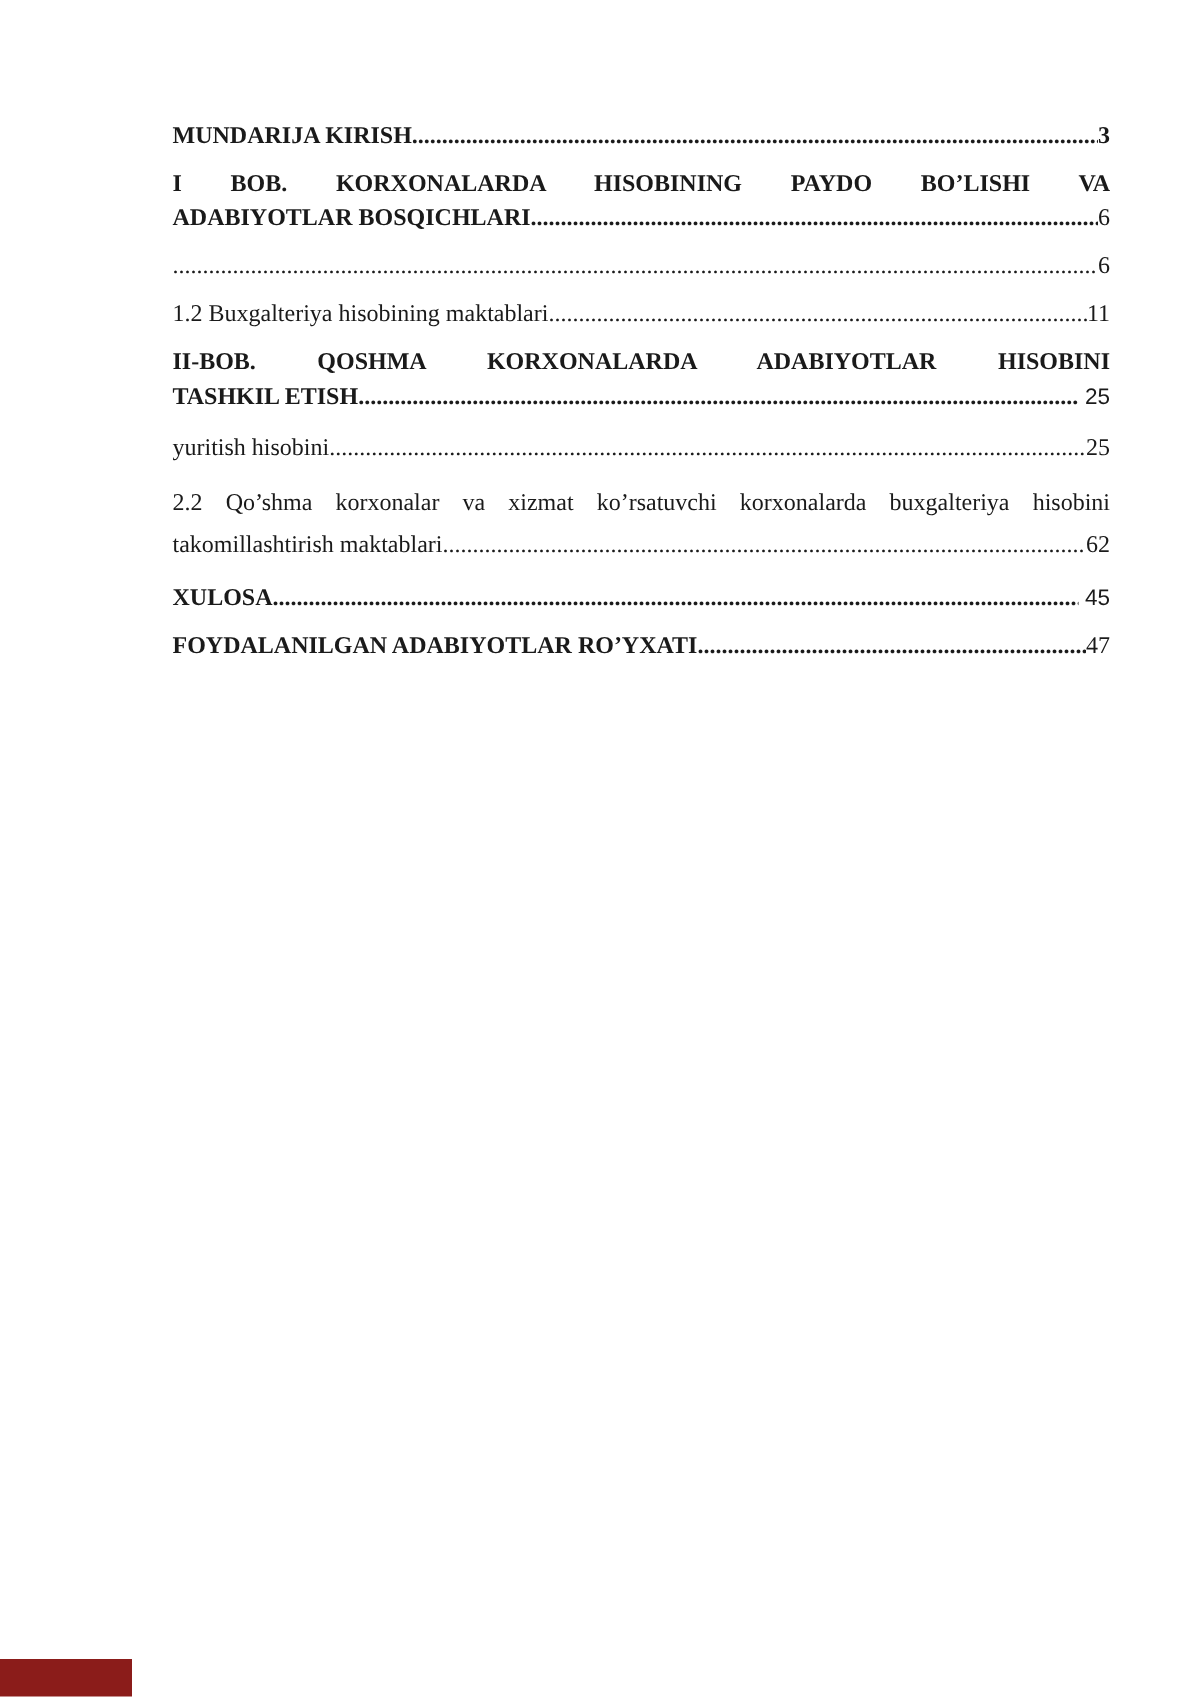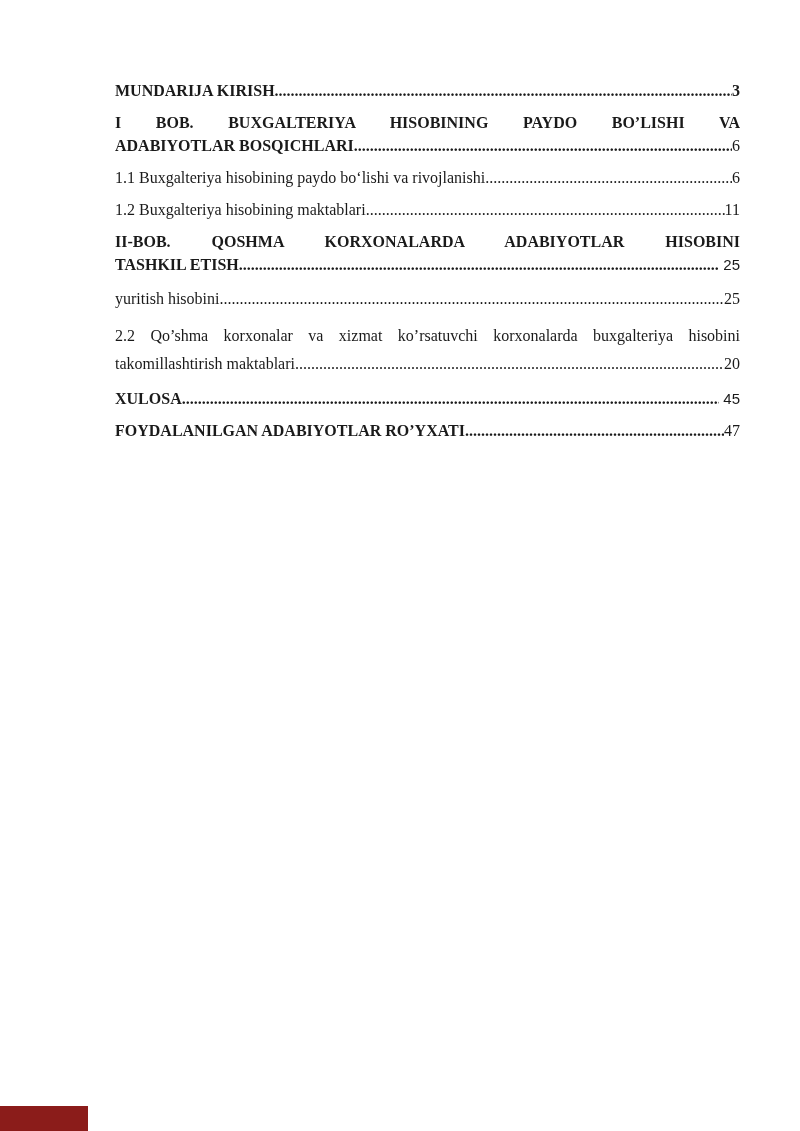--- a/index.html
+++ b/index.html
@@ -74,31 +74,30 @@
 
     <div class="entry bold">
       <div class="last-line">
         <span class="t">MUNDARIJA KIRISH</span>
         <span class="leader"></span>
         <span class="page-num bold">3</span>
       </div>
     </div>
 
     <div class="entry bold">
-      <div class="line-justify">I BOB. BUXGALTERIYA HISOBINING PAYDO BO’LISHI VA</div>
+      <div class="line-justify">I BOB. KORXONALARDA HISOBINING PAYDO BO’LISHI VA</div>
       <div class="last-line">
         <span class="t">ADABIYOTLAR BOSQICHLARI</span>
         <span class="leader"></span>
         <span class="page-num">6</span>
       </div>
     </div>
 
     <div class="entry">
       <div class="last-line">
-        <span class="t">1.1 Buxgalteriya hisobining paydo bo‘lishi va rivojlanishi</span>
         <span class="leader"></span>
         <span class="page-num">6</span>
       </div>
     </div>
 
     <div class="entry">
       <div class="last-line">
         <span class="t">1.2 Buxgalteriya hisobining maktablari</span>
         <span class="leader"></span>
         <span class="page-num">11</span>
@@ -120,21 +119,21 @@
         <span class="leader"></span>
         <span class="page-num">25</span>
       </div>
     </div>
 
     <div class="entry loose">
       <div class="line-justify">2.2 Qo’shma korxonalar va xizmat ko’rsatuvchi korxonalarda buxgalteriya hisobini</div>
       <div class="last-line">
         <span class="t">takomillashtirish maktablari</span>
         <span class="leader"></span>
-        <span class="page-num">20</span>
+        <span class="page-num">62</span>
       </div>
     </div>
 
     <div class="entry bold">
       <div class="last-line">
         <span class="t">XULOSA</span>
         <span class="leader"></span>
         <span class="page-num sans"> 45</span>
       </div>
     </div>

